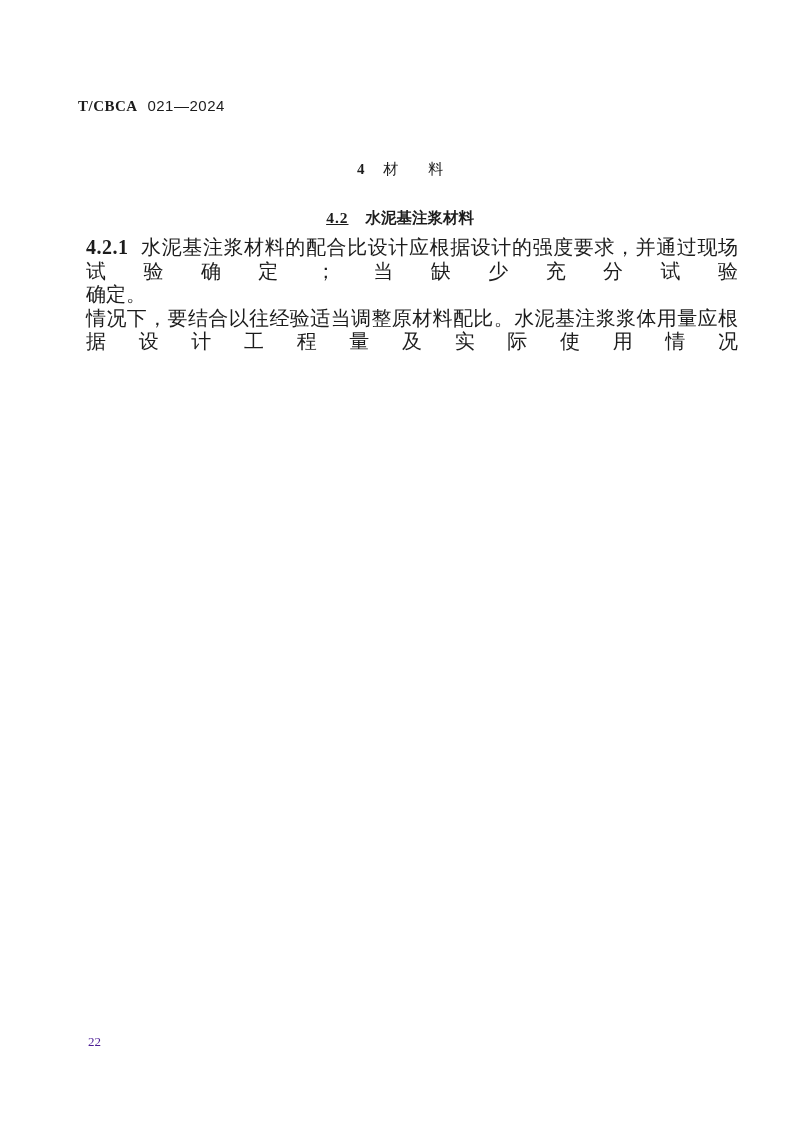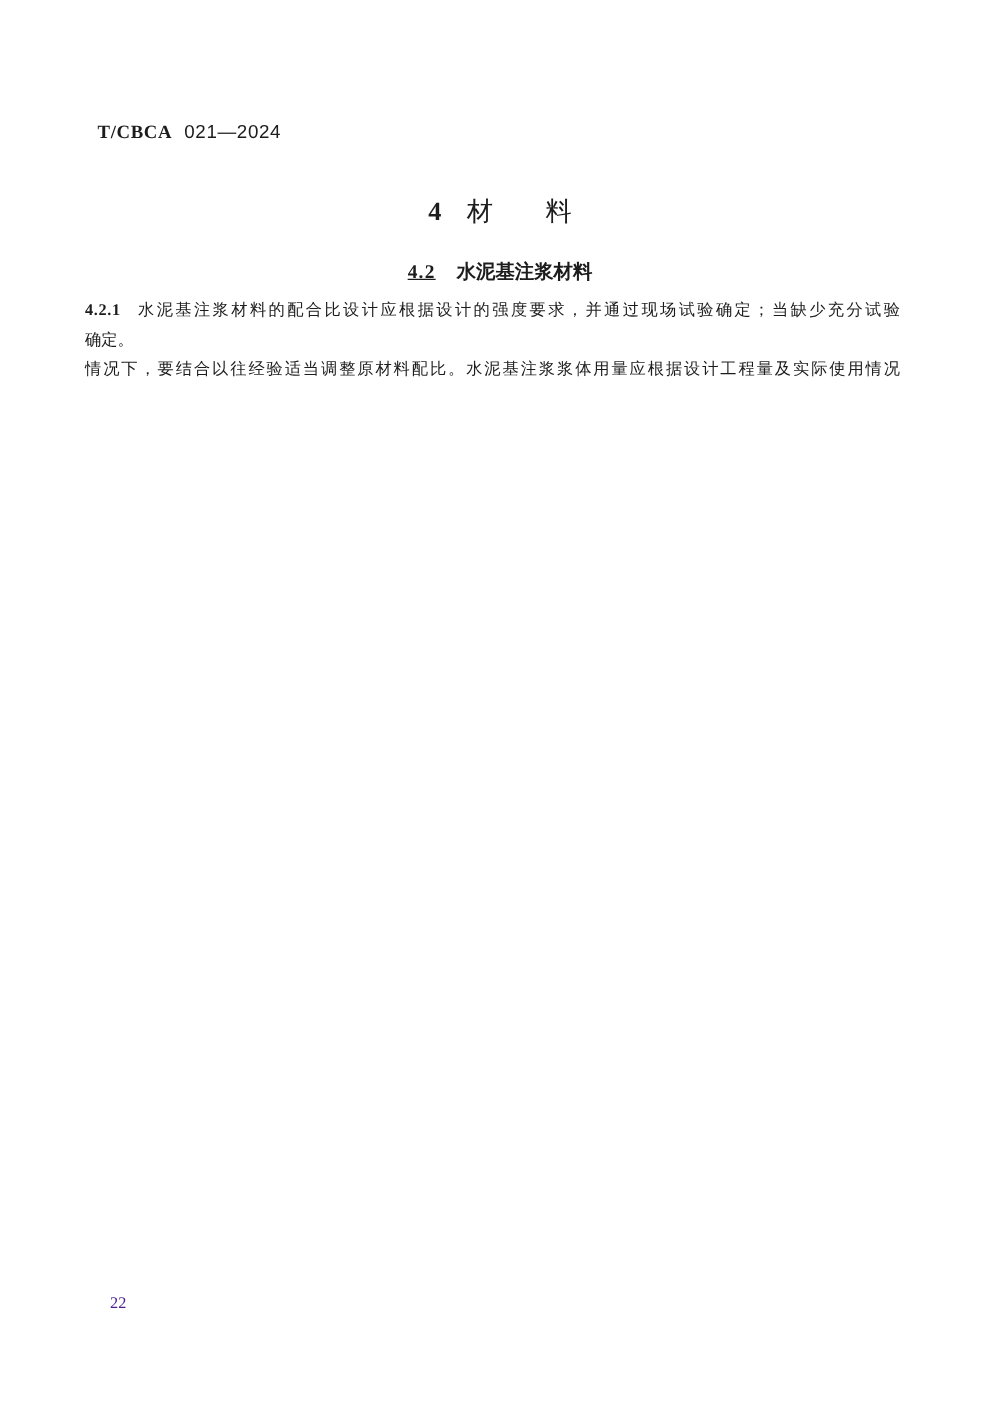--- a/index.html
+++ b/index.html
@@ -33,21 +33,21 @@
     font-weight: 400;
     margin-left: 6px;
     letter-spacing: 0.5px;
   }
   .chapter-heading {
     position: absolute;
     left: 0;
     top: 156px;
     width: 100%;
     text-align: center;
-    font-size: 21px;
+    font-size: 15px;
     line-height: 26px;
     white-space: nowrap;
   }
   .chapter-number {
     font-weight: bold;
     margin-right: 15px;
   }
   .chapter-title {
     font-weight: normal;
   }
@@ -62,24 +62,24 @@
     font-weight: bold;
     white-space: nowrap;
   }
   .section-number {
     margin-right: 13px;
     letter-spacing: 1px;
     text-decoration: underline;
   }
   .clause {
     position: absolute;
-    left: 68px;
+    left: 86px;
     top: 236px;
     width: 652px;
-    font-size: 13px;
+    font-size: 20px;
     line-height: 23.5px;
     text-align: left;
   }
   .clause-line {
     text-align: left;
   }
   .clause-line.justified {
     text-align: justify;
     text-align-last: justify;
     text-justify: inter-character;

